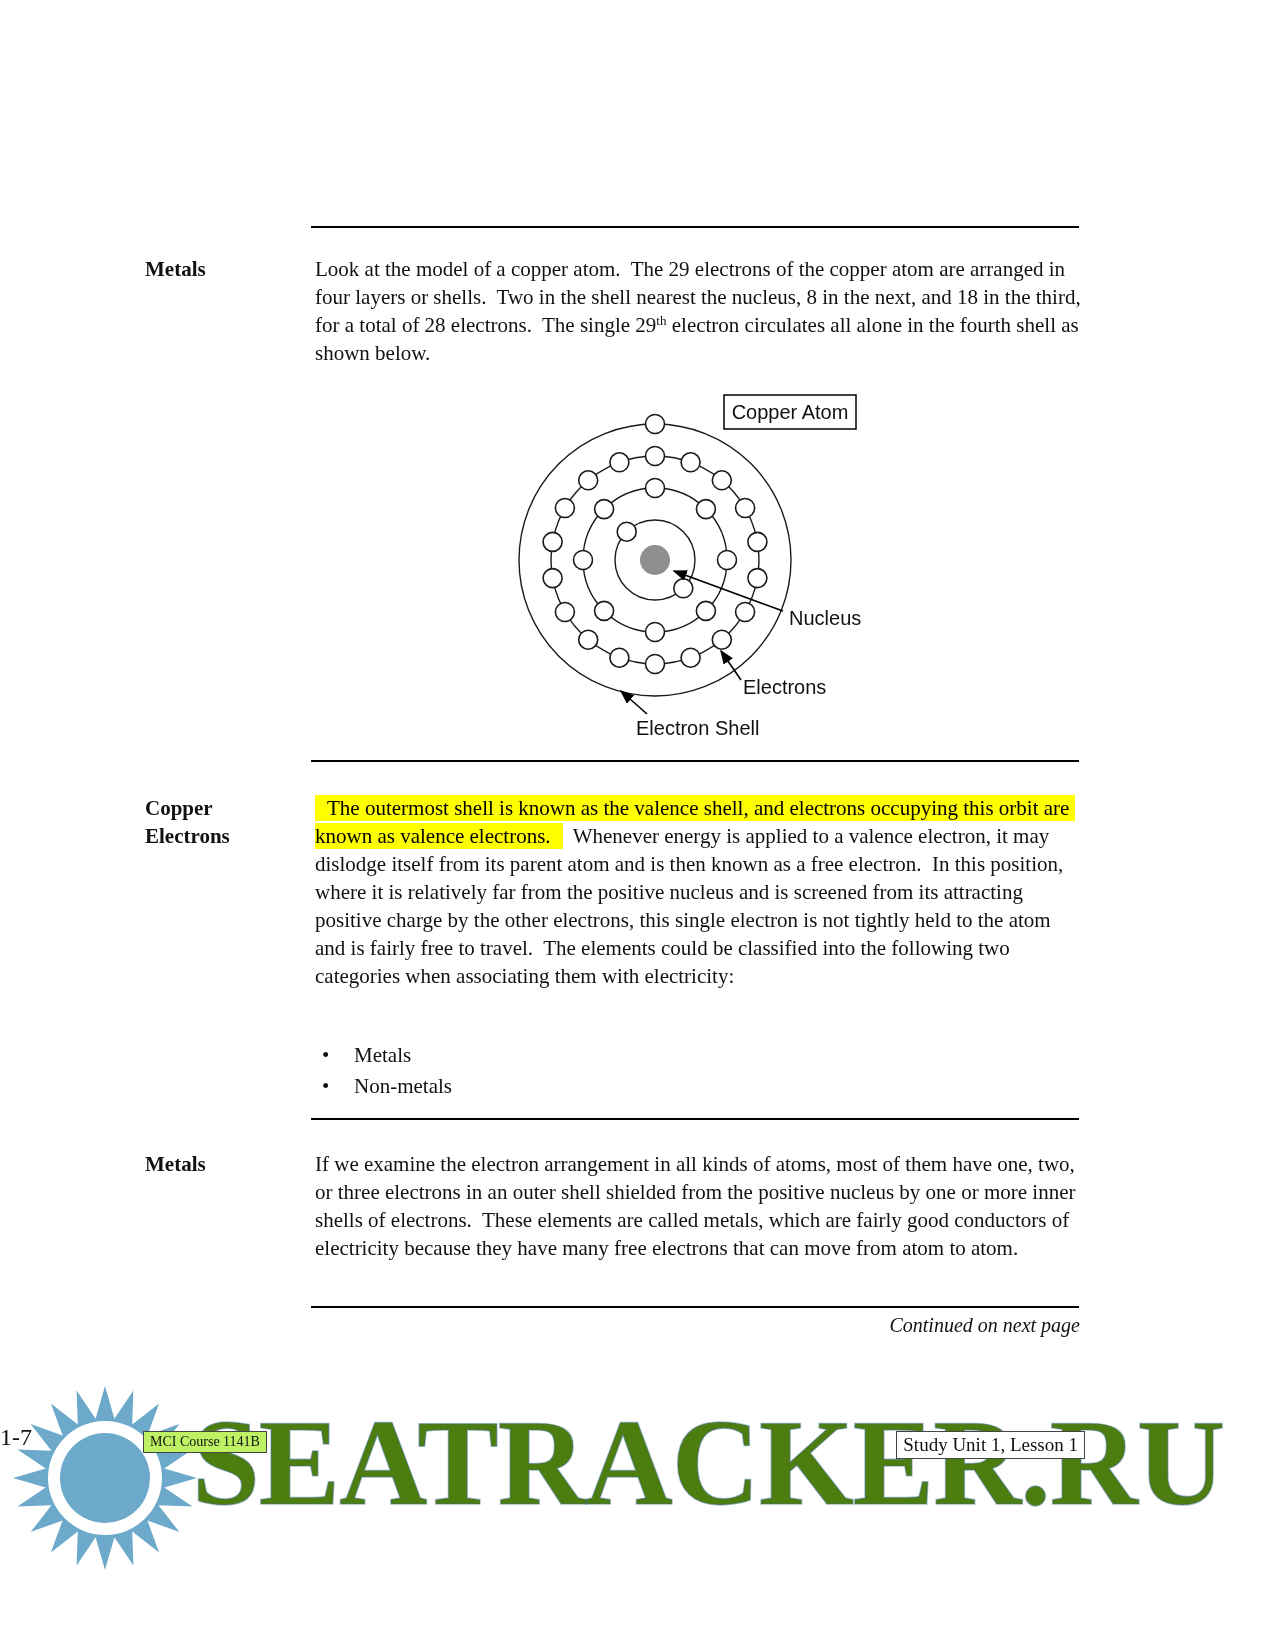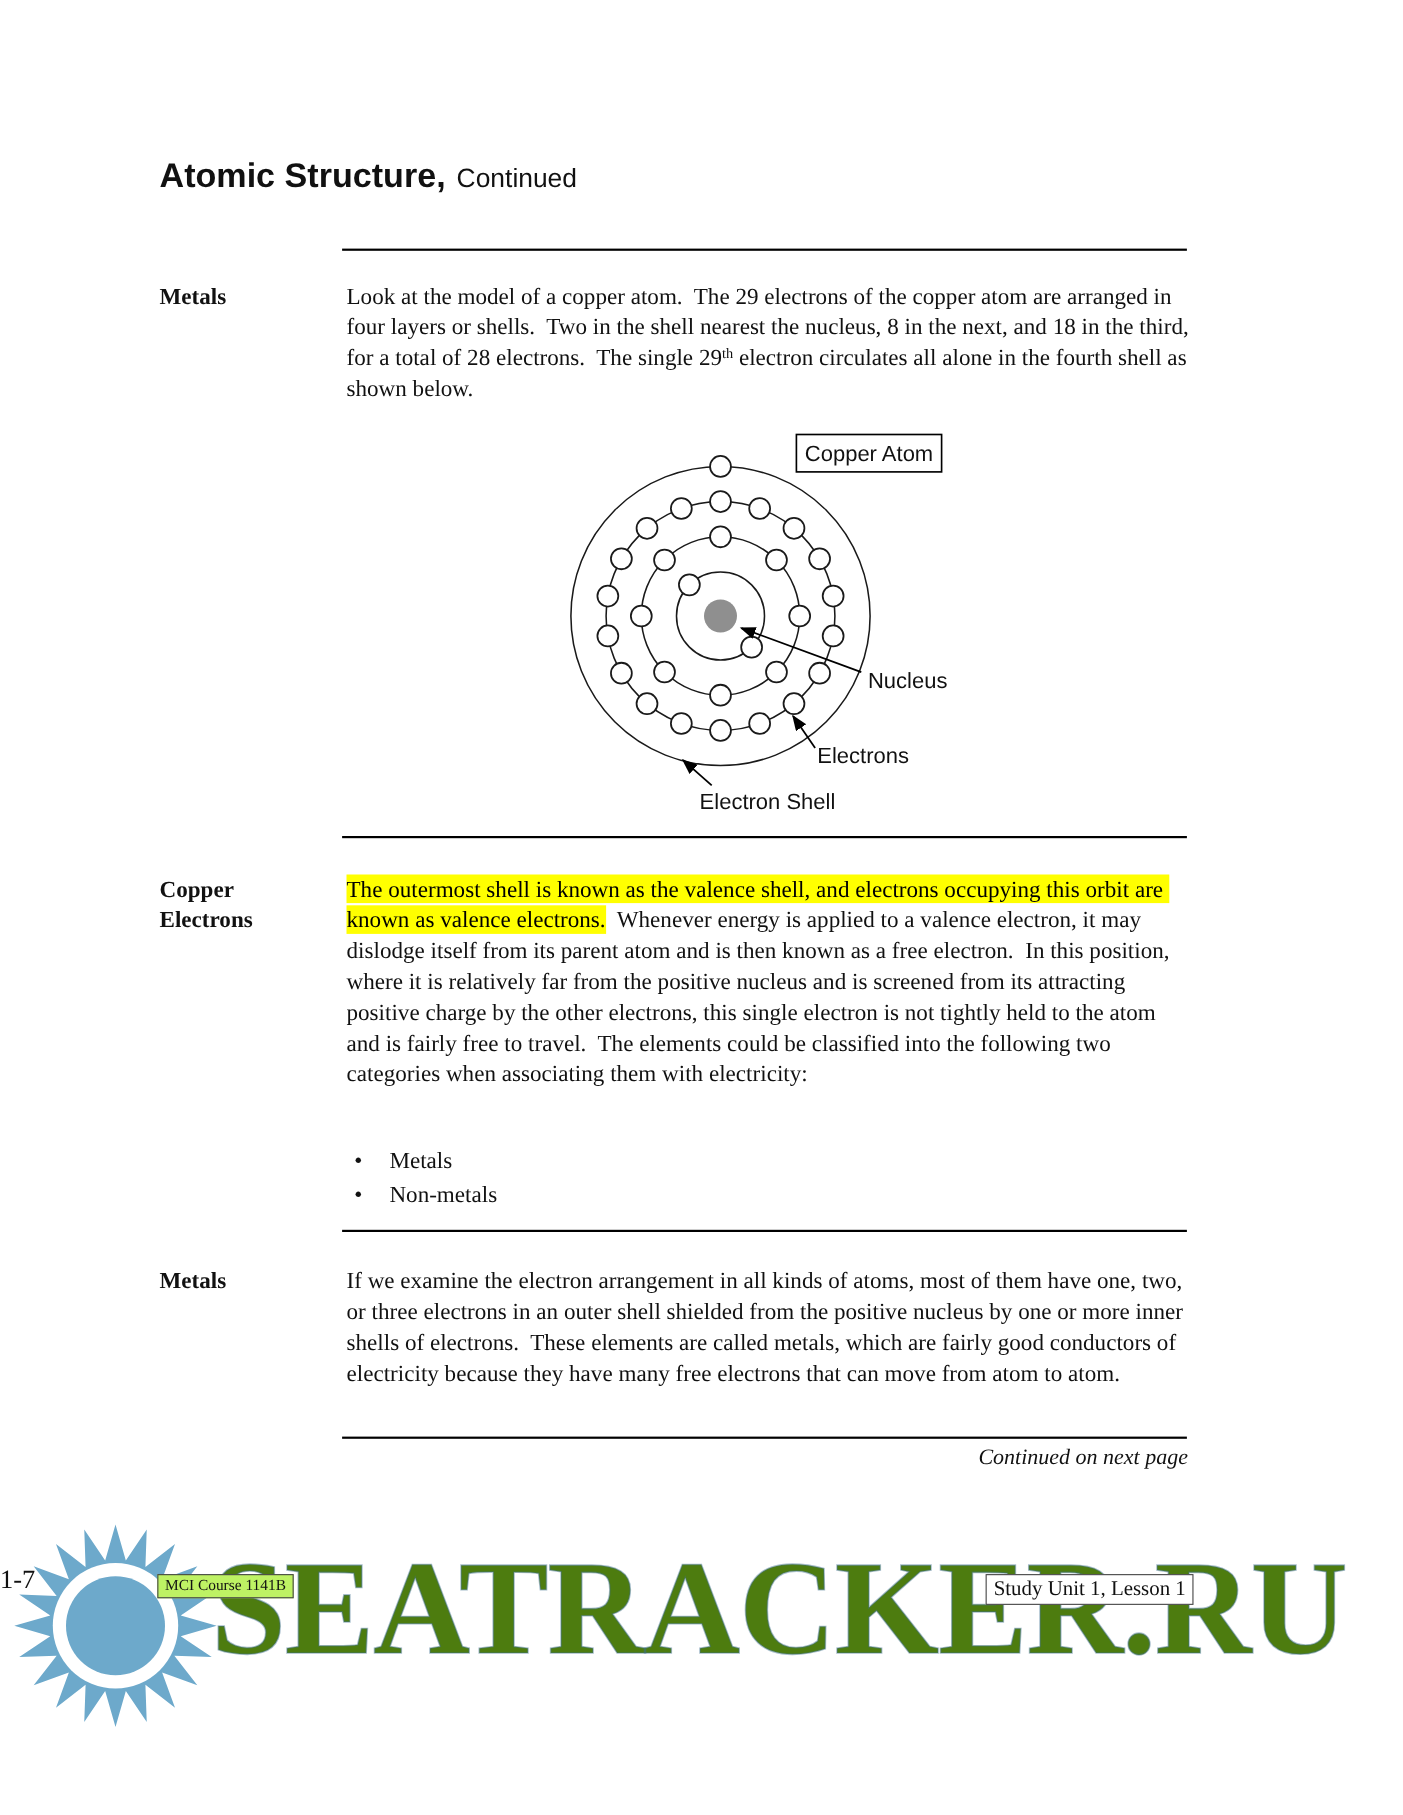--- a/index.html
+++ b/index.html
@@ -8,21 +8,21 @@
   
   .title{position:absolute;left:145px;top:142px;font-family:"Liberation Sans",sans-serif;white-space:nowrap;}
   .title .main{font-weight:bold;font-size:31px;}
   .title .cont{font-weight:normal;font-size:24px;margin-left:10px;}
   
   .rule{position:absolute;left:311px;width:768px;height:2px;background:#000;}
   
   .sec-label{position:absolute;left:145px;font-weight:bold;font-size:21px;line-height:28px;}
   .bodytext{position:absolute;left:315px;width:768px;font-size:21px;line-height:28px;white-space:pre-wrap;}
   .bodytext sup{font-size:13px;line-height:0;vertical-align:7px;}
-  mark{background:#ffff00;padding:1px 0;}
+  mark{background:#ffff00;padding:1px 12px;}
   
   .diagram{position:absolute;left:300px;top:385px;}
   .diagram text{font-family:"Liberation Sans",sans-serif;font-size:20px;fill:#111;}
   
   .bullets{position:absolute;left:322px;top:1040px;font-size:21px;line-height:31px;}
   .bullets .row{display:flex;}
   .bullets .dot{width:32px;}
   
   .cont-note{position:absolute;left:315px;top:1314px;width:765px;text-align:right;
              font-style:italic;font-size:20px;font-family:Liberation Serif, serif;}
@@ -37,23 +37,20 @@
   .wm-text{position:absolute;left:192px;top:1398px;font-family:"Liberation Serif",serif;
            font-weight:bold;font-size:122px;line-height:130px;letter-spacing:-1px;
            white-space:nowrap;z-index:4;-webkit-text-stroke:1.5px rgba(62,110,141,0.45);}
   .sun{position:absolute;left:10px;top:1383px;z-index:4;}
 </style>
 </head>
 <body>
 
 <div class="page">
 
-  <div class="title">
-    <span class="main">Atomic Structure,</span><span class="cont">Continued</span>
-  </div>
 
   <div class="rule" style="top:226px;"></div>
   <div class="rule" style="top:760px;"></div>
   <div class="rule" style="top:1118px;"></div>
   <div class="rule" style="top:1306px;"></div>
 
   <div class="sec-label" style="top:255px;">Metals</div>
   <div class="bodytext" style="top:255px;"><span>Look at the model of a copper atom.  The 29 electrons of the copper atom are arranged in four layers or shells.  Two in the shell nearest the nucleus, 8 in the next, and 18 in the third, for a total of 28 electrons.  The single 29</span><sup>th</sup><span> electron circulates all alone in the fourth shell as shown below.</span></div>
 
   <svg class="diagram" width="760" height="372" viewBox="0 0 760 372">

